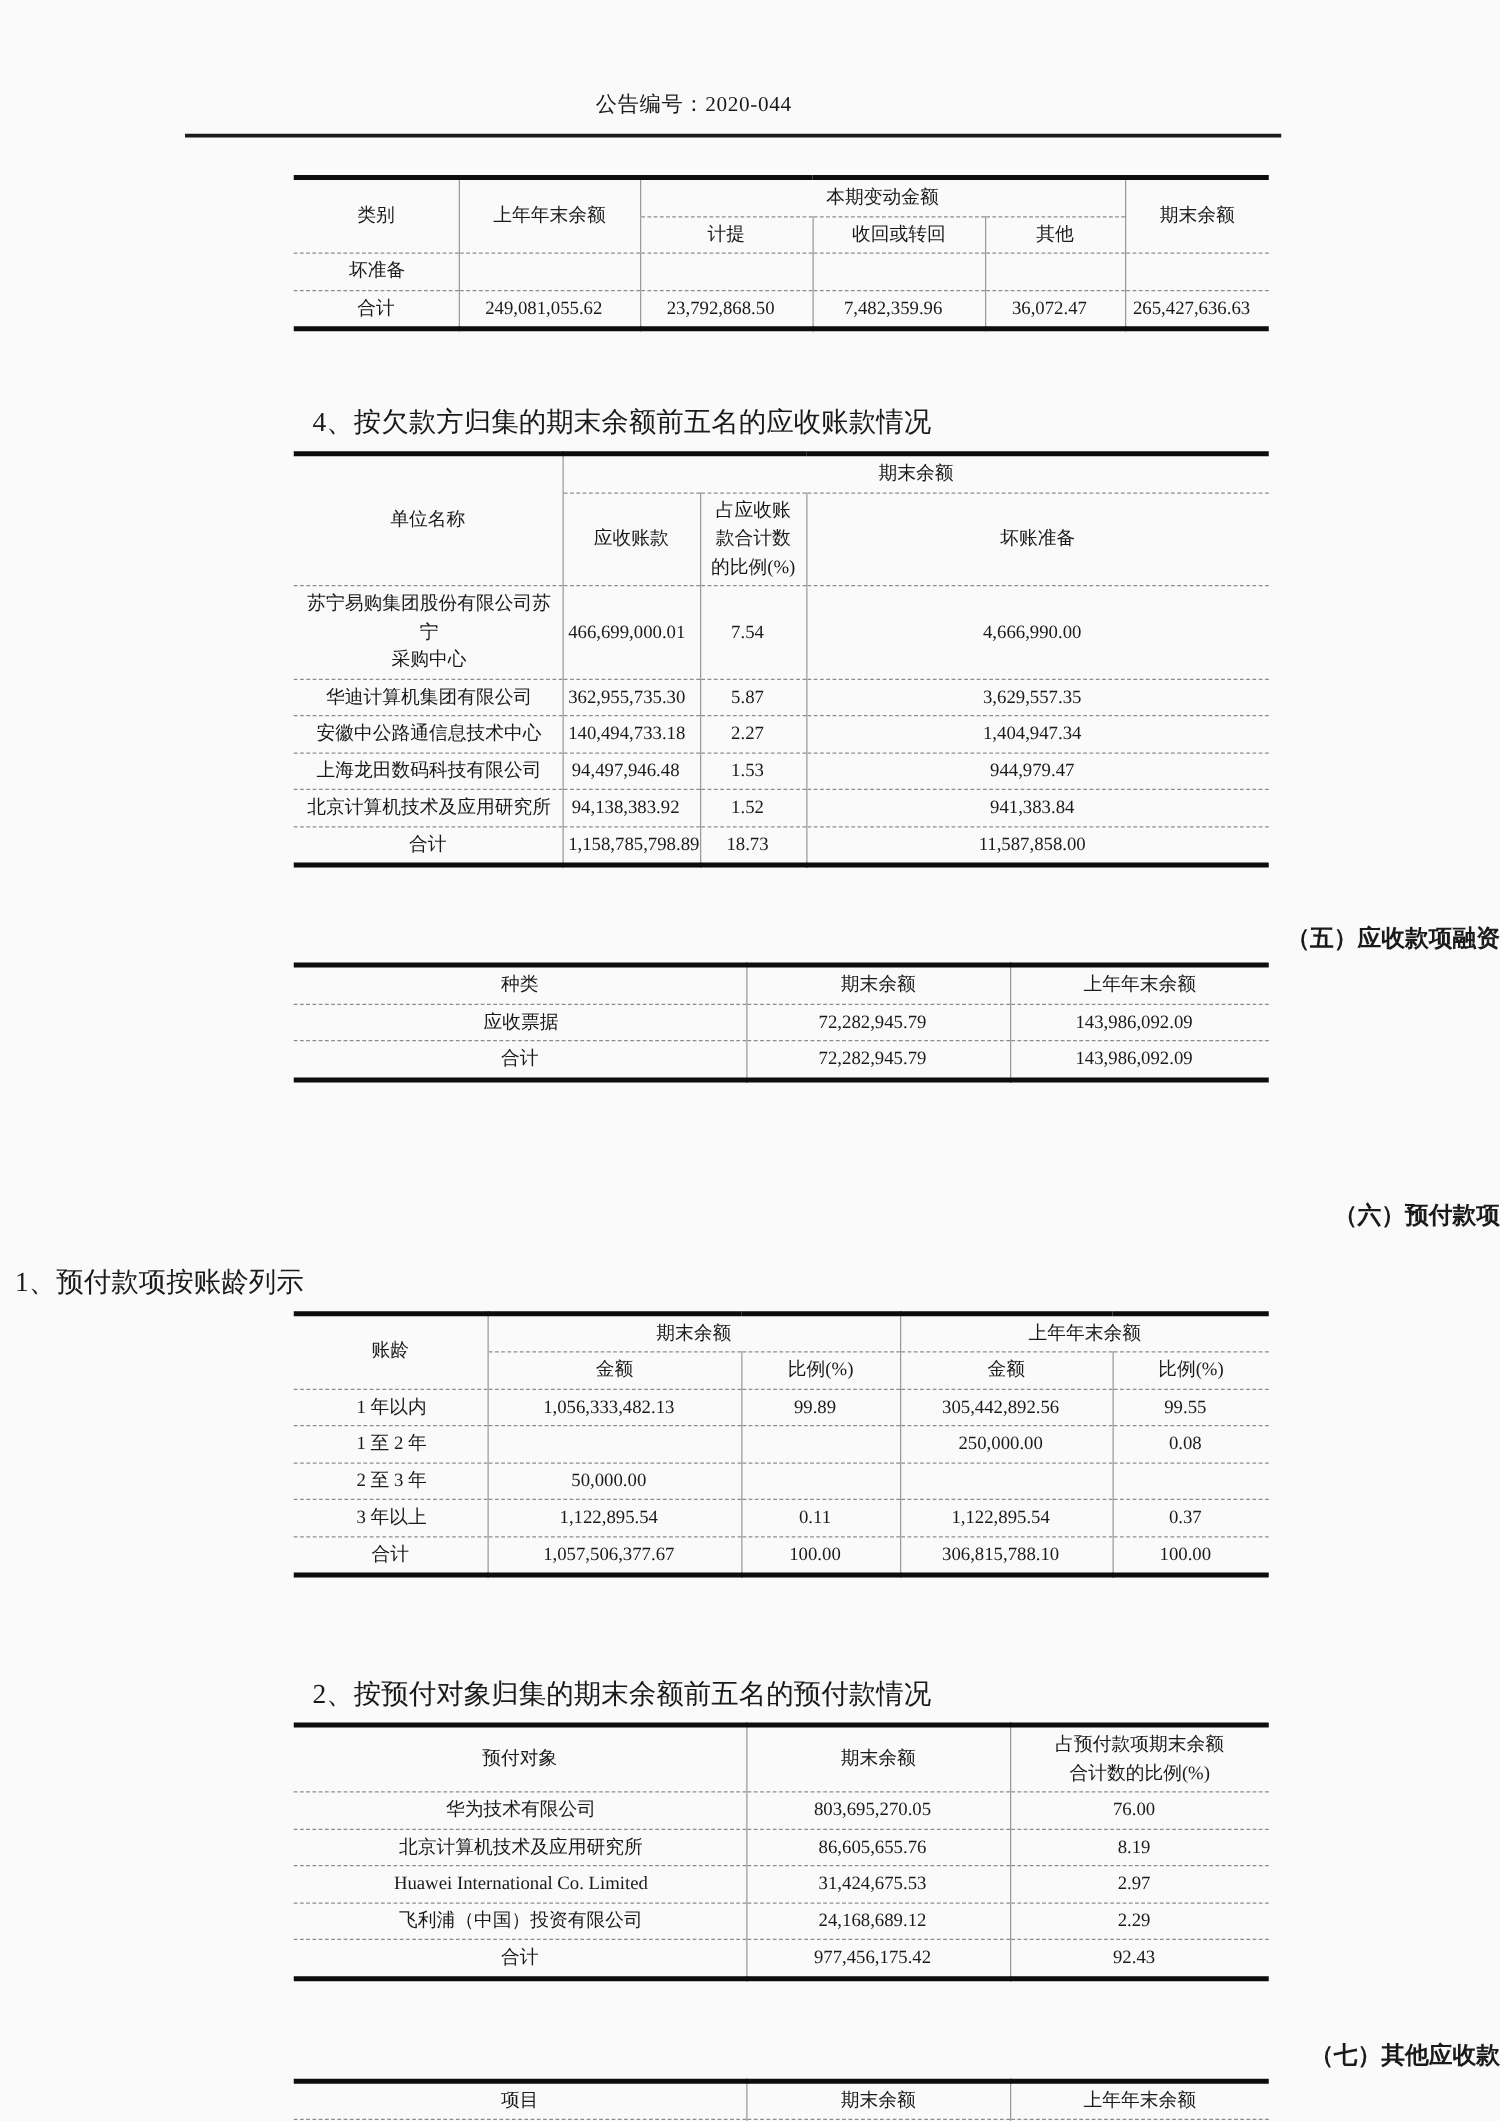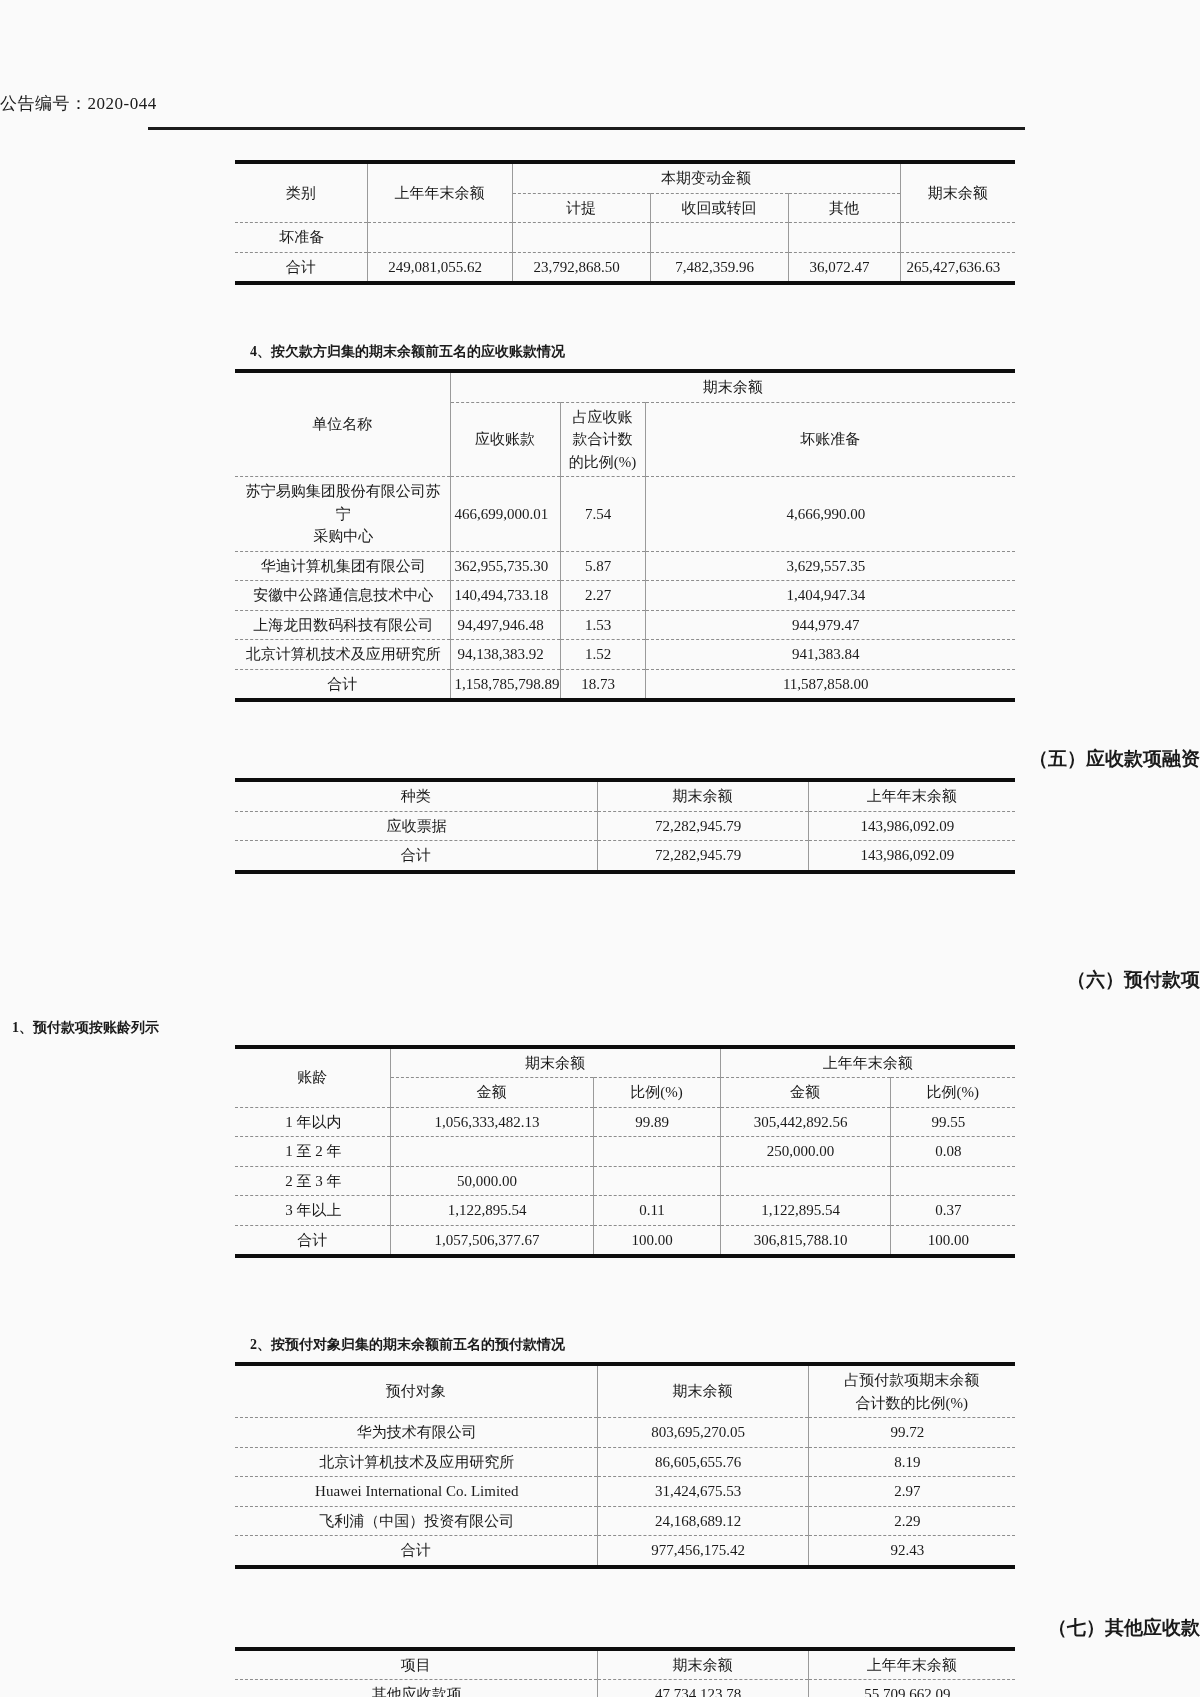--- a/index.html
+++ b/index.html
@@ -4,23 +4,23 @@
 <style>
   html,body{margin:0;padding:0;}
   body{
     width:1200px;height:1697px;
     background:#fafafa;
     font-family:"Liberation Serif","DejaVu Serif",serif;
     color:#1a1a1a;
     overflow:hidden;
   }
   .doc-no{
-    padding-top:92px;
+    padding-top:72px;
     margin-right:90px;
-    text-align:left;
+    text-align:center;
     font-size:17px;
     letter-spacing:.5px;
   }
   .header-rule{
     height:0;border-top:3px solid #1c1c1c;
     margin:12px 0 0 148px;width:877px;
   }
   .tbl{
     border-collapse:collapse;table-layout:fixed;
     margin-left:235px;width:780px;
@@ -35,21 +35,21 @@
     text-align:center;vertical-align:middle;
     line-height:1.5;
     overflow:hidden;
   }
   .tbl tr:first-child>th{border-top:none;}
   .no-bl{border-left:none !important;}
   .num{text-align:right;padding-right:13px !important;}
   .tl{text-align:left;padding-left:6px !important;}
   .wrap{white-space:pre-line;}
   .section-h{font-size:19px;font-weight:bold;margin:0 0 6px 172px;text-align:right;}
-  .sub-h{font-size:14px;font-weight:bold;margin:0 0 8px 250px;}
+  .sub-h{font-size:22px;font-weight:normal;margin:0 0 8px 250px;}
   .mt-t1{margin-top:30px;}
   .mt-s4{margin-top:58px;}
   .mt-s5{margin-top:44px;}
   .mt-s6{margin-top:93px;}
   .mt-sub1{margin-top:26px;margin-left:12px;}
   .mt-sub2{margin-top:78px;}
   .mt-s7{margin-top:46px;}
   .rowh{height:26px;}
   .rowh2{height:30px;}
 </style>
@@ -258,21 +258,21 @@
     <tbody>
       <tr>
         <th class="no-bl">预付对象</th>
         <th>期末余额</th>
         <th class="wrap">占预付款项期末余额
 合计数的比例(%)</th>
       </tr>
       <tr class="rowh">
         <td class="no-bl tl">华为技术有限公司</td>
         <td class="num">803,695,270.05</td>
-        <td class="num">99.72</td>
+        <td class="num">76.00</td>
       </tr>
       <tr class="rowh">
         <td class="no-bl tl">北京计算机技术及应用研究所</td>
         <td class="num">86,605,655.76</td>
         <td class="num">8.19</td>
       </tr>
       <tr class="rowh">
         <td class="no-bl tl">Huawei International Co. Limited</td>
         <td class="num">31,424,675.53</td>
         <td class="num">2.97</td>

